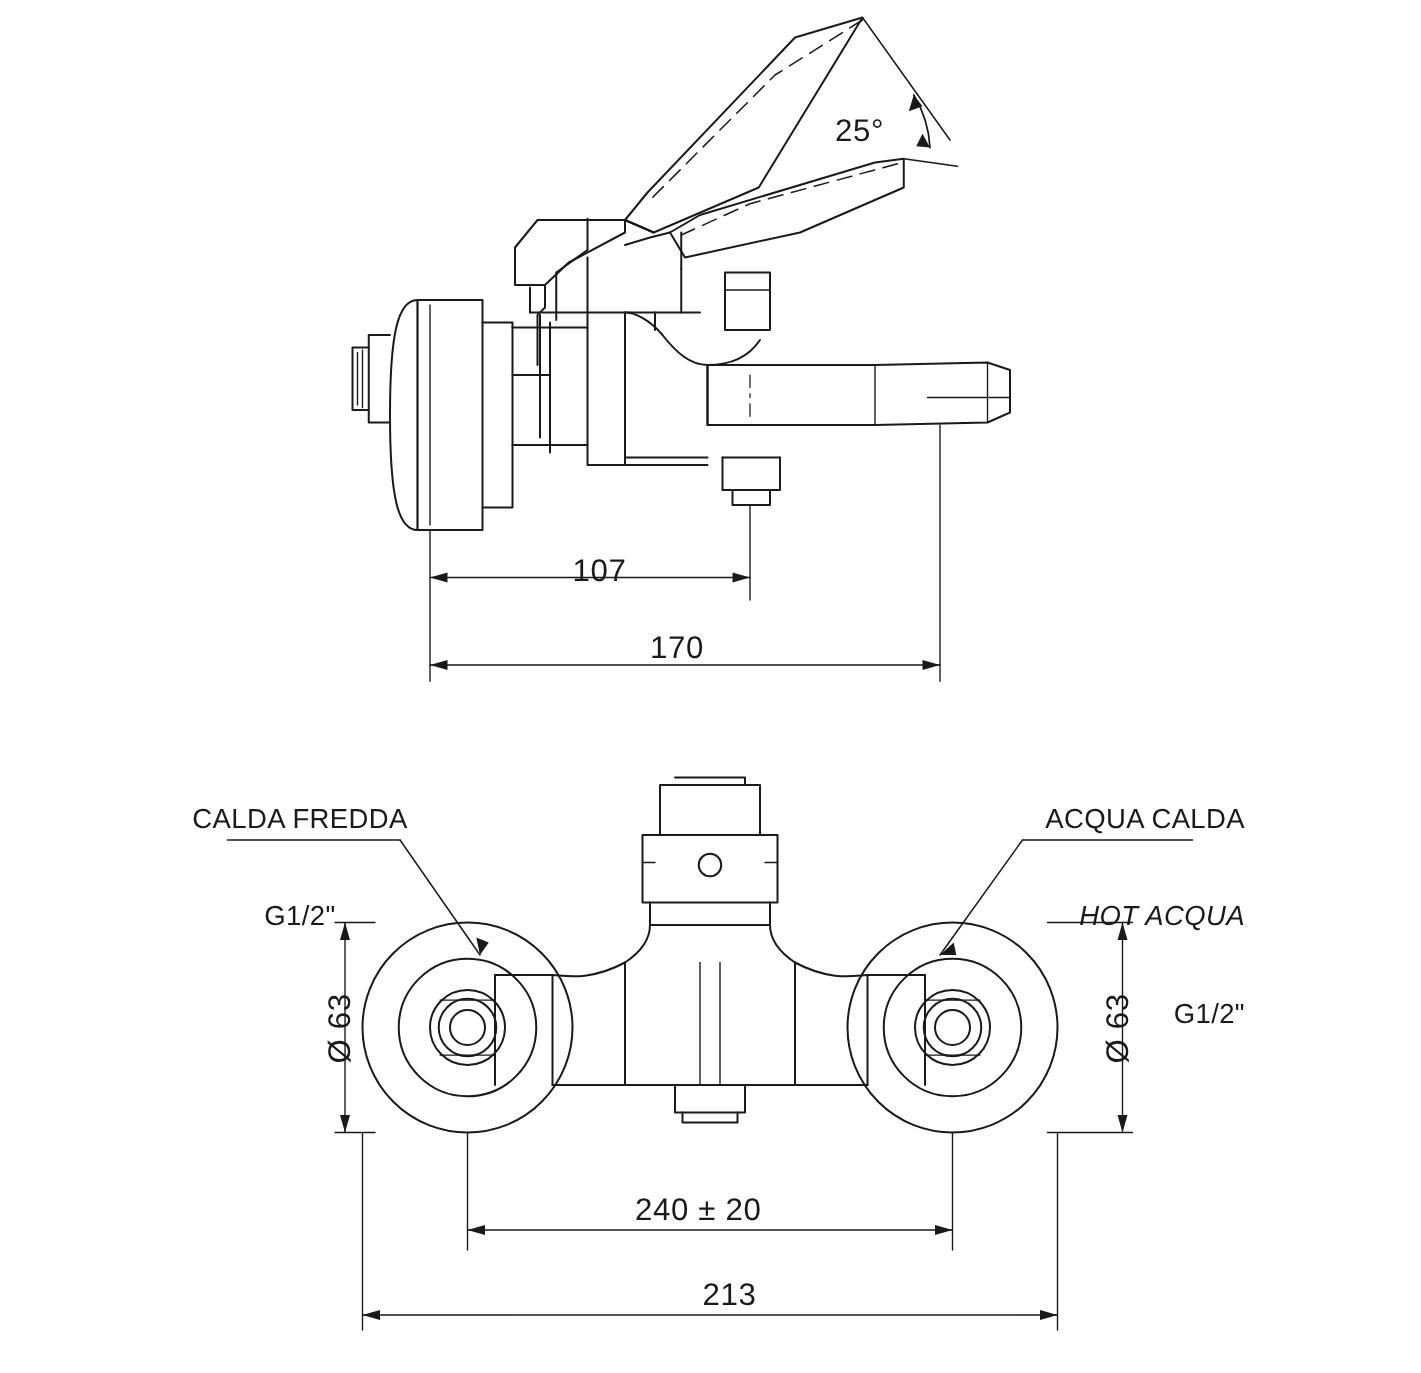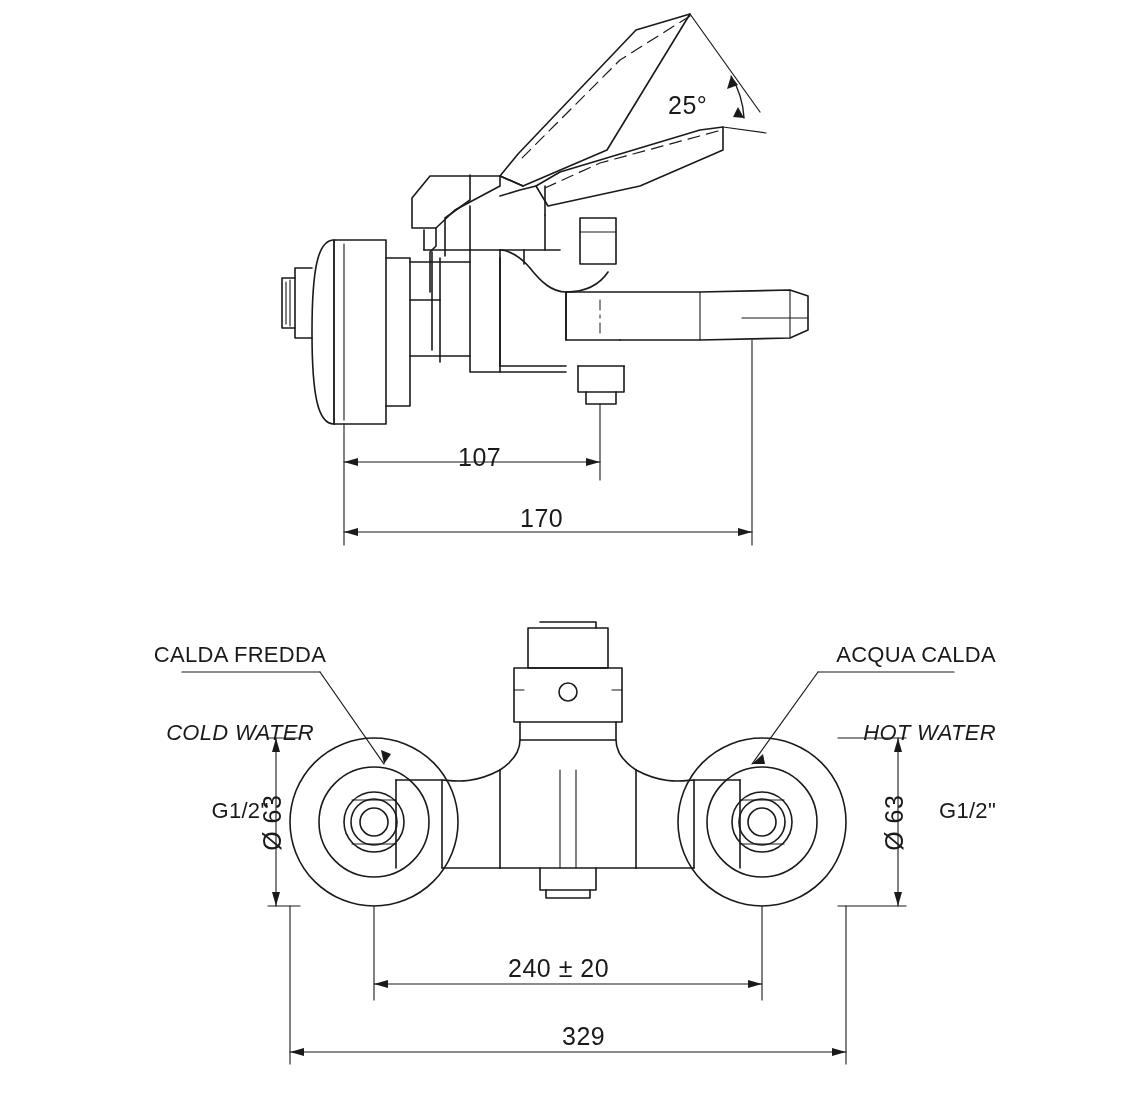--- a/index.html
+++ b/index.html
@@ -241,27 +241,26 @@
   <div class="lbl dim-text" style="left:458px; top:443px;">107</div>
 
   <div class="lbl dim-text" style="left:520px; top:504px;text-align:right;">170</div>
 
   <div class="lbl dim-text rot90" style="left:218px; top:808px; width:110px; text-align:center;">Ø 63</div>
 
   <div class="lbl dim-text rot90" style="left:840px; top:808px; width:110px; text-align:center;">Ø 63</div>
 
   <div class="lbl dim-text" style="left:508px; top:954px;">240 ± 20</div>
 
-  <div class="lbl dim-text" style="left:562px; top:1022px;">329</div>
+  <div class="lbl dim-text" style="left:562px; top:1022px;">213</div>
 
   <div class="lbl callout-text" style="left:140px; top:590px; width:200px;">
     <span class="nm">CALDA FREDDA</span>
-    <span class="it">COLD WATER</span>
     <span class="nm">G1/2"</span>
   </div>
 
   <div class="lbl callout-text" style="left:796px; top:590px; width:200px;text-align:right;">
     <span class="nm">ACQUA CALDA</span>
-    <span class="it">HOT WATER</span>
+    <span class="it">HOT ACQUA</span>
     <span class="nm">G1/2"</span>
   </div>
 
 </div>
 
 </body></html>

